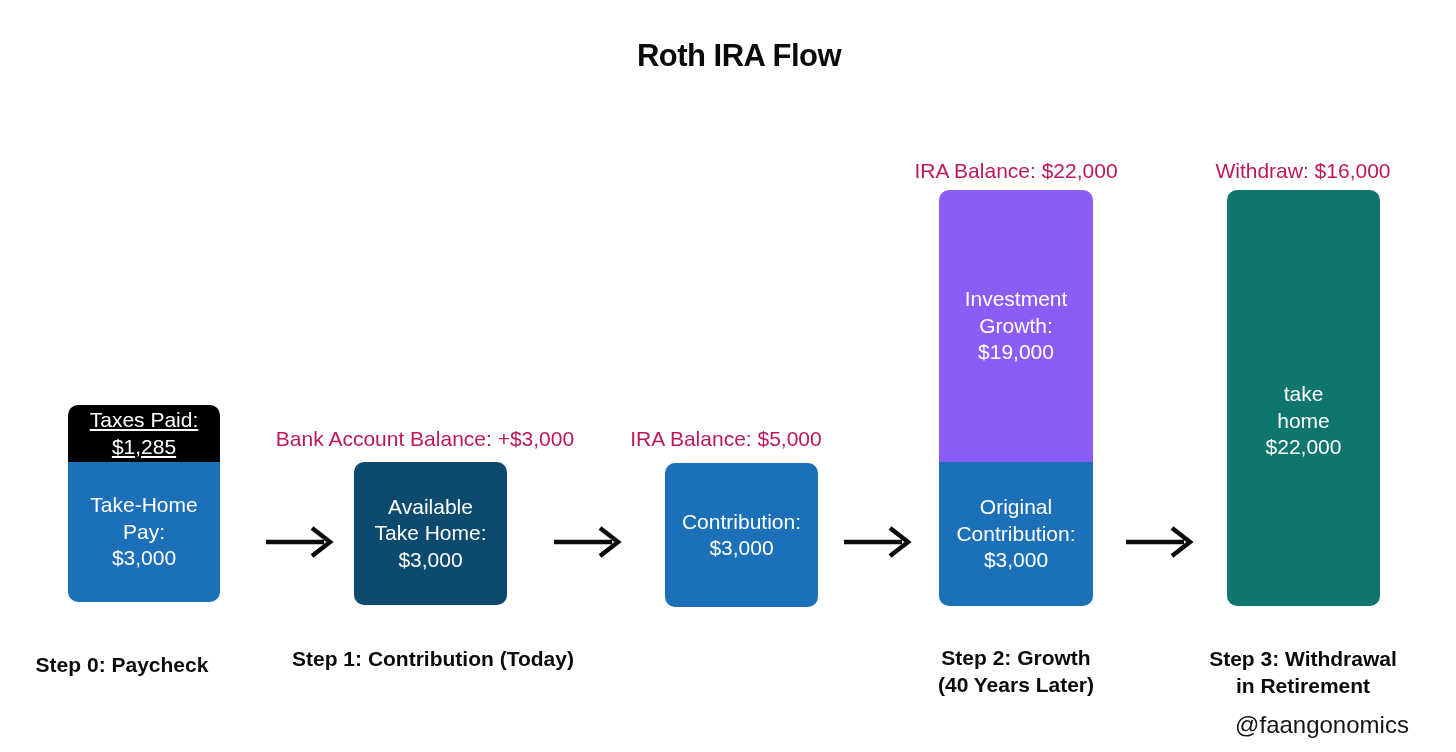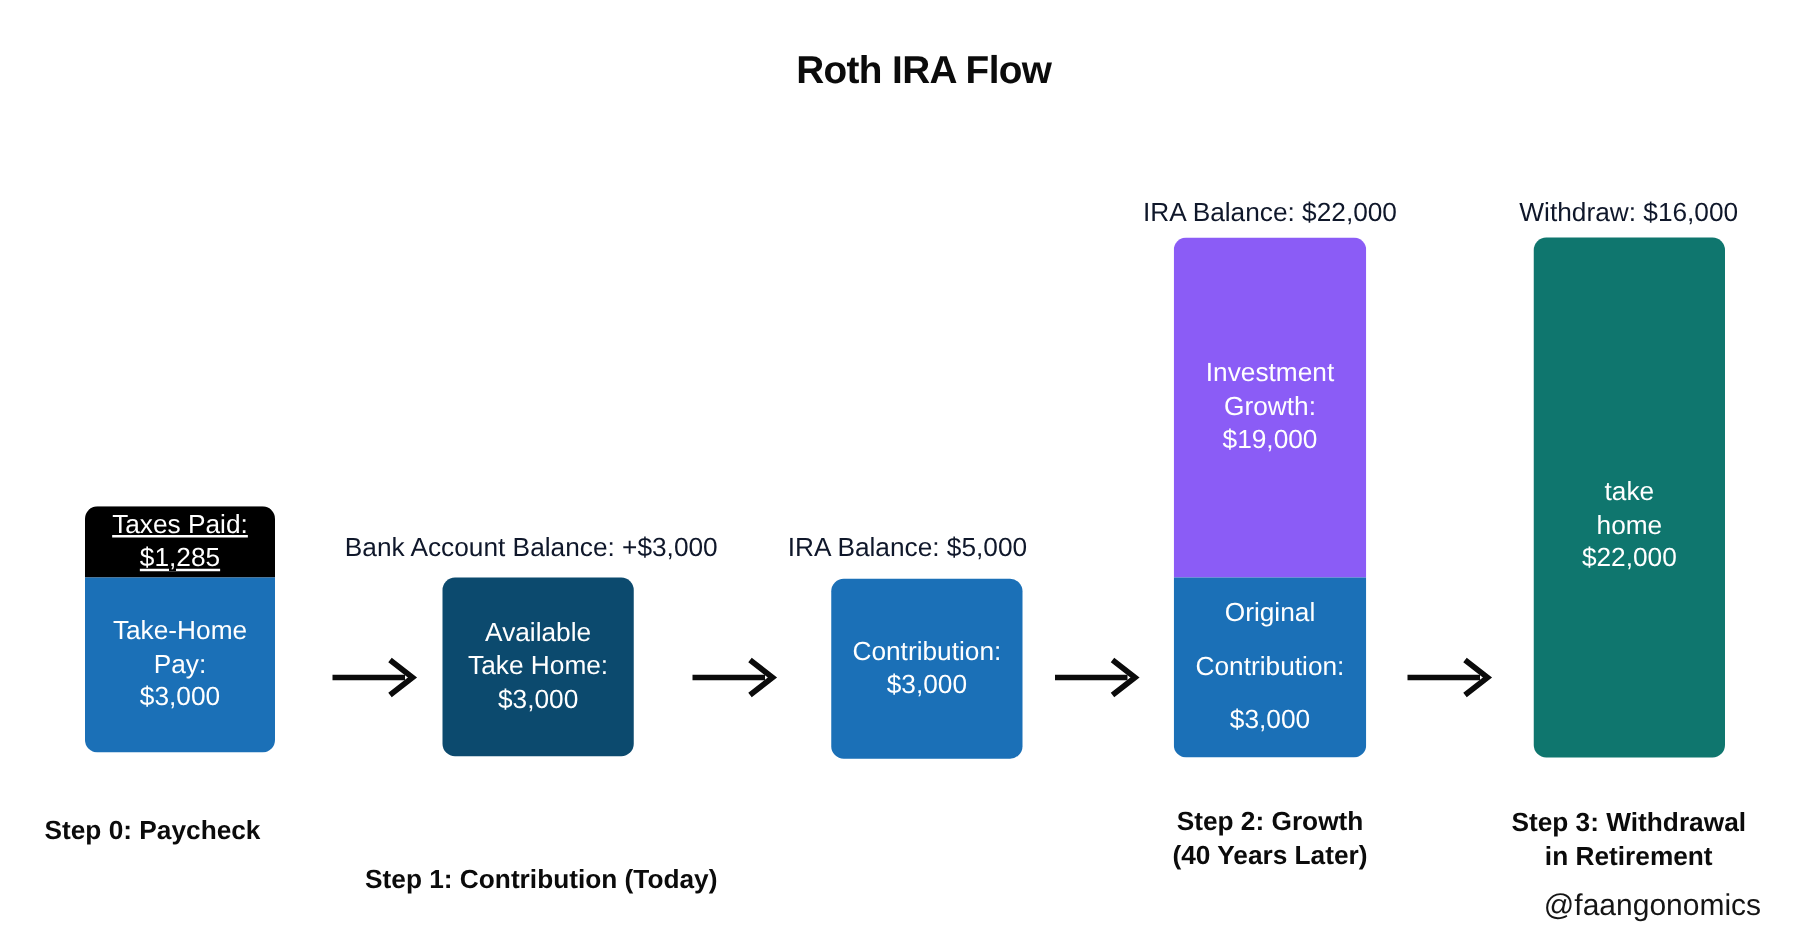--- a/index.html
+++ b/index.html
@@ -24,21 +24,21 @@
     font-weight: 700;
     letter-spacing: -0.5px;
     color: #0b0b0b;
   }
   .box-label {
     position: absolute;
     width: 400px;
     text-align: center;
     font-size: 21px;
     font-weight: 400;
-    color: #0f172a;
+    color: #be185d;
   }
   .stack {
     position: absolute;
     border-radius: 10px;
     overflow: hidden;
     display: flex;
     flex-direction: column;
   }
   .seg, .box {
     display: flex;
@@ -127,21 +127,21 @@
   </svg>
 
   <div class="box-label" style="left:816px; top:159px;">IRA Balance: $22,000</div>
 
   <div class="stack" style="left:939px; top:190px; width:154px; height:416px;">
     <div class="seg" style="height: 272px; background-color: #8b5cf6;">
       <span>Investment</span>
       <span>Growth:</span>
       <span>$19,000</span>
     </div>
-    <div class="seg" style="flex: 1 1 0%; background-color: rgb(27, 112, 183); gap: 16px;">
+    <div class="seg" style="flex: 1 1 0%; background-color: rgb(27, 112, 183);">
       <span>Original</span>
       <span>Contribution:</span>
       <span>$3,000</span>
     </div>
   </div>
 
   <svg class="arrow" style="left:1124px; top:525px;" viewBox="0 0 72 34">
     <line x1="2" y1="17" x2="60" y2="17" stroke="#0b0b0b" stroke-width="4.5"></line>
     <polyline points="48,3 66,17 48,31" fill="none" stroke="#0b0b0b" stroke-width="4.5"></polyline>
   </svg>
@@ -151,21 +151,21 @@
   <div class="box" style="left: 1227px; top: 190px; width: 153px; height: 416px; padding-top: 46px; background-color: #0f766e;">
     <span>take</span>
     <span>home</span>
     <span>$22,000</span>
   </div>
 
   <div class="caption" style="left:-78px; top:651px;">
     <div>Step 0: Paycheck</div>
   </div>
 
-  <div class="caption" style="left:233px; top:690px;">
+  <div class="caption" style="left:233px; top:645px;">
     <div>Step 1: Contribution (Today)</div>
   </div>
 
   <div class="caption" style="left:816px; top:644px;">
     <div>Step 2: Growth</div>
     <div>(40 Years Later)</div>
   </div>
 
   <div class="caption" style="left:1103px; top:645px;">
     <div>Step 3: Withdrawal</div>

